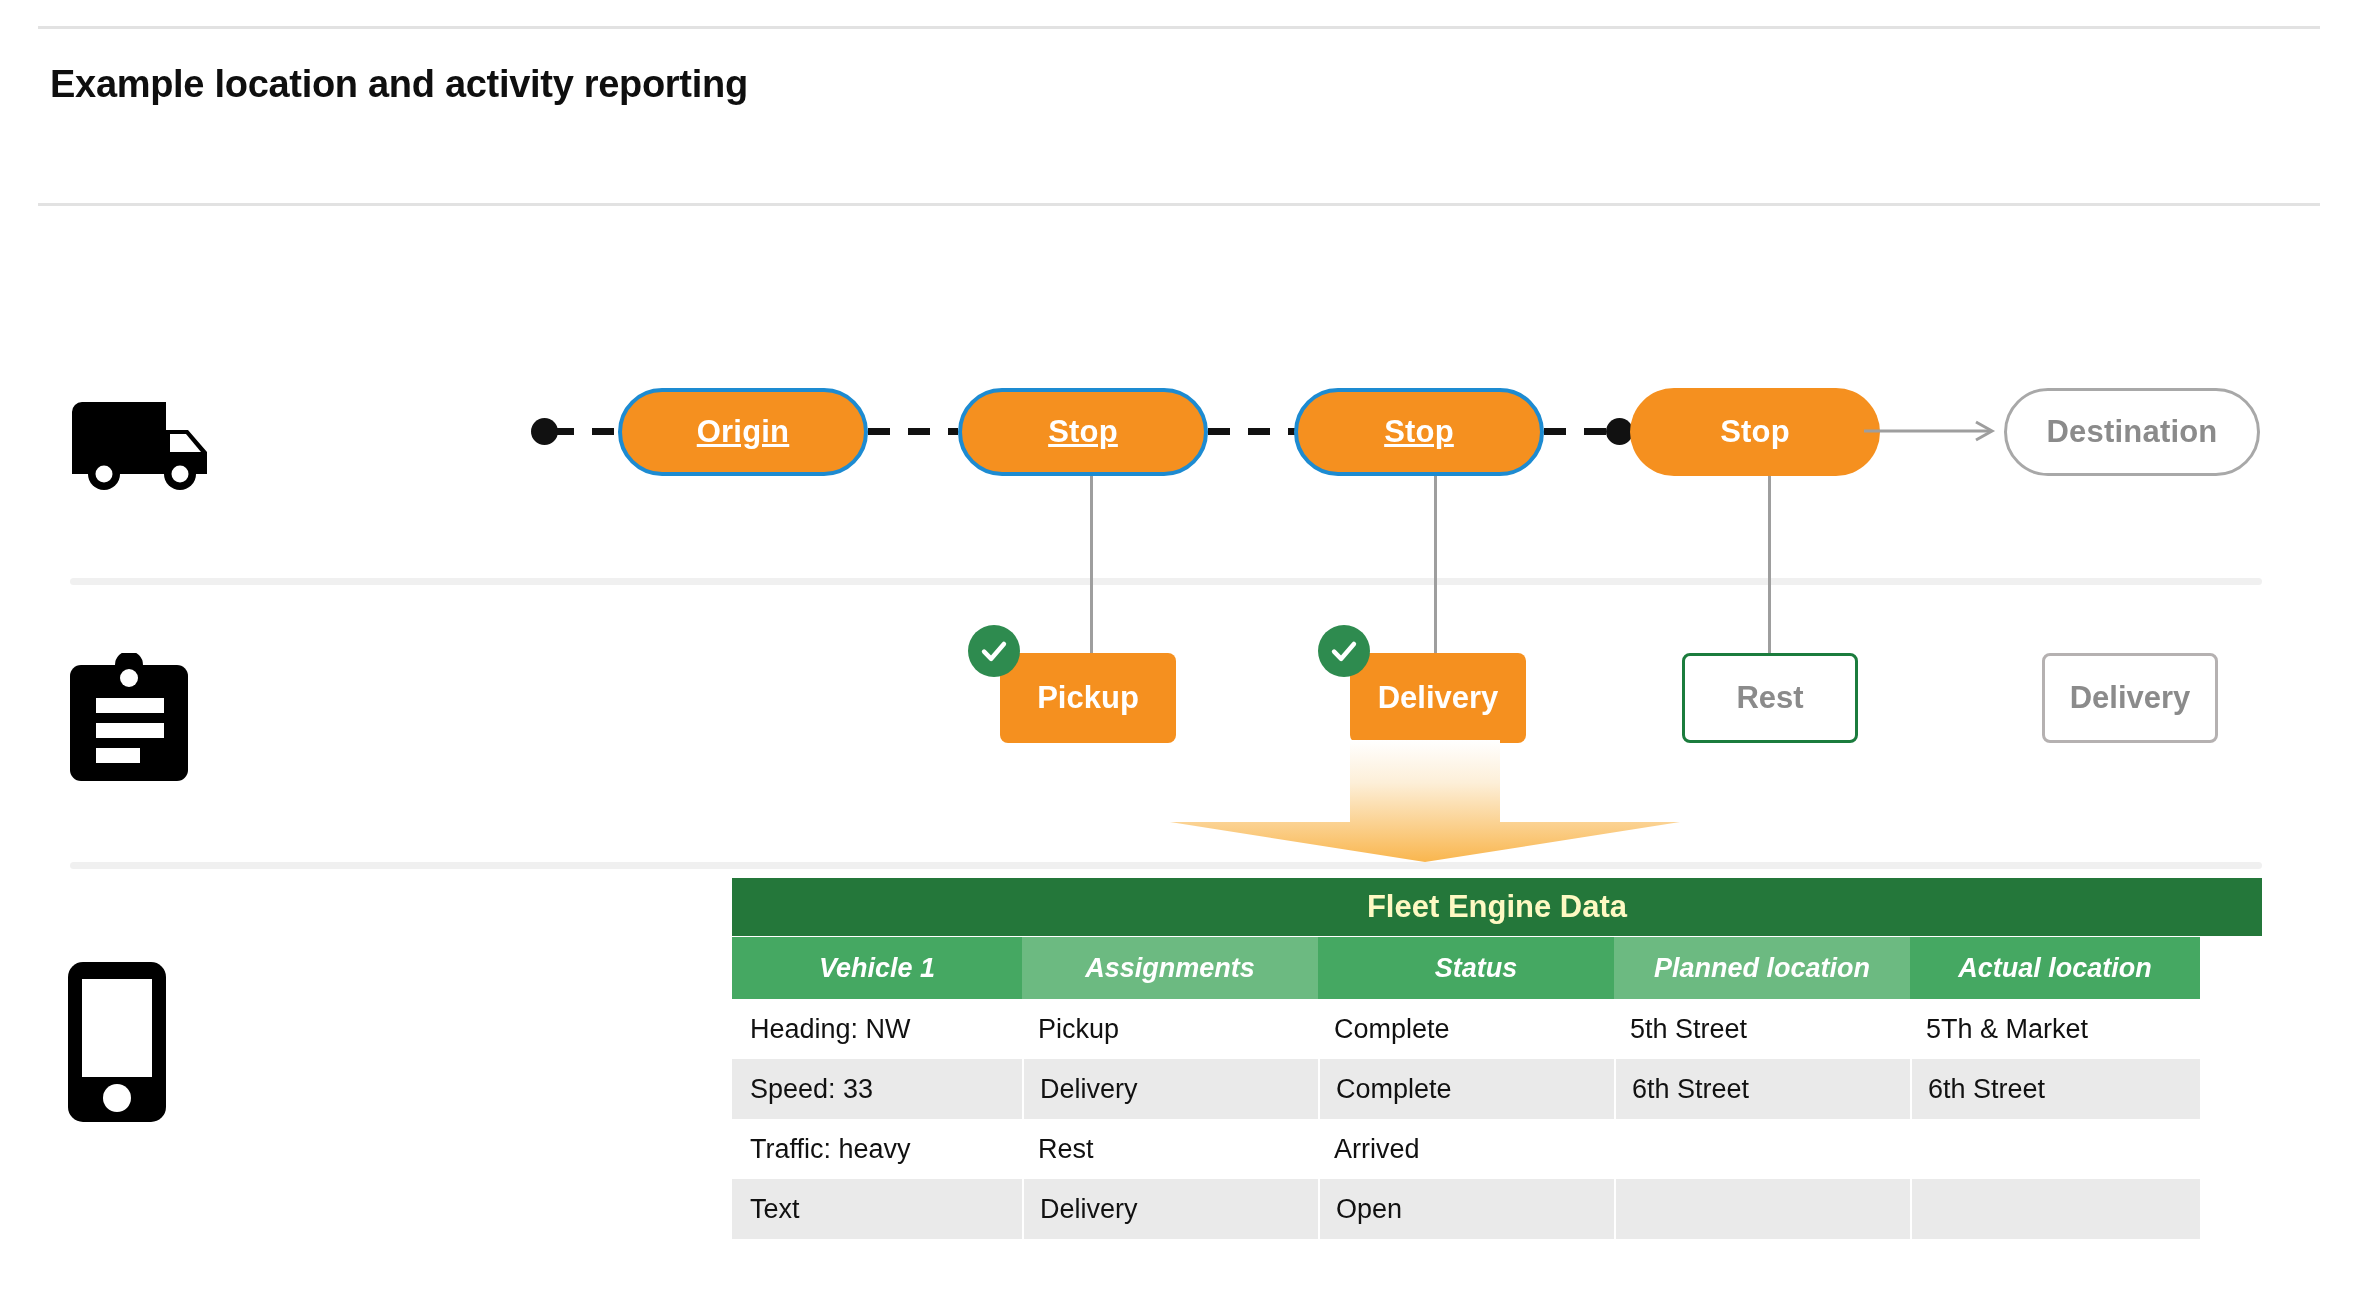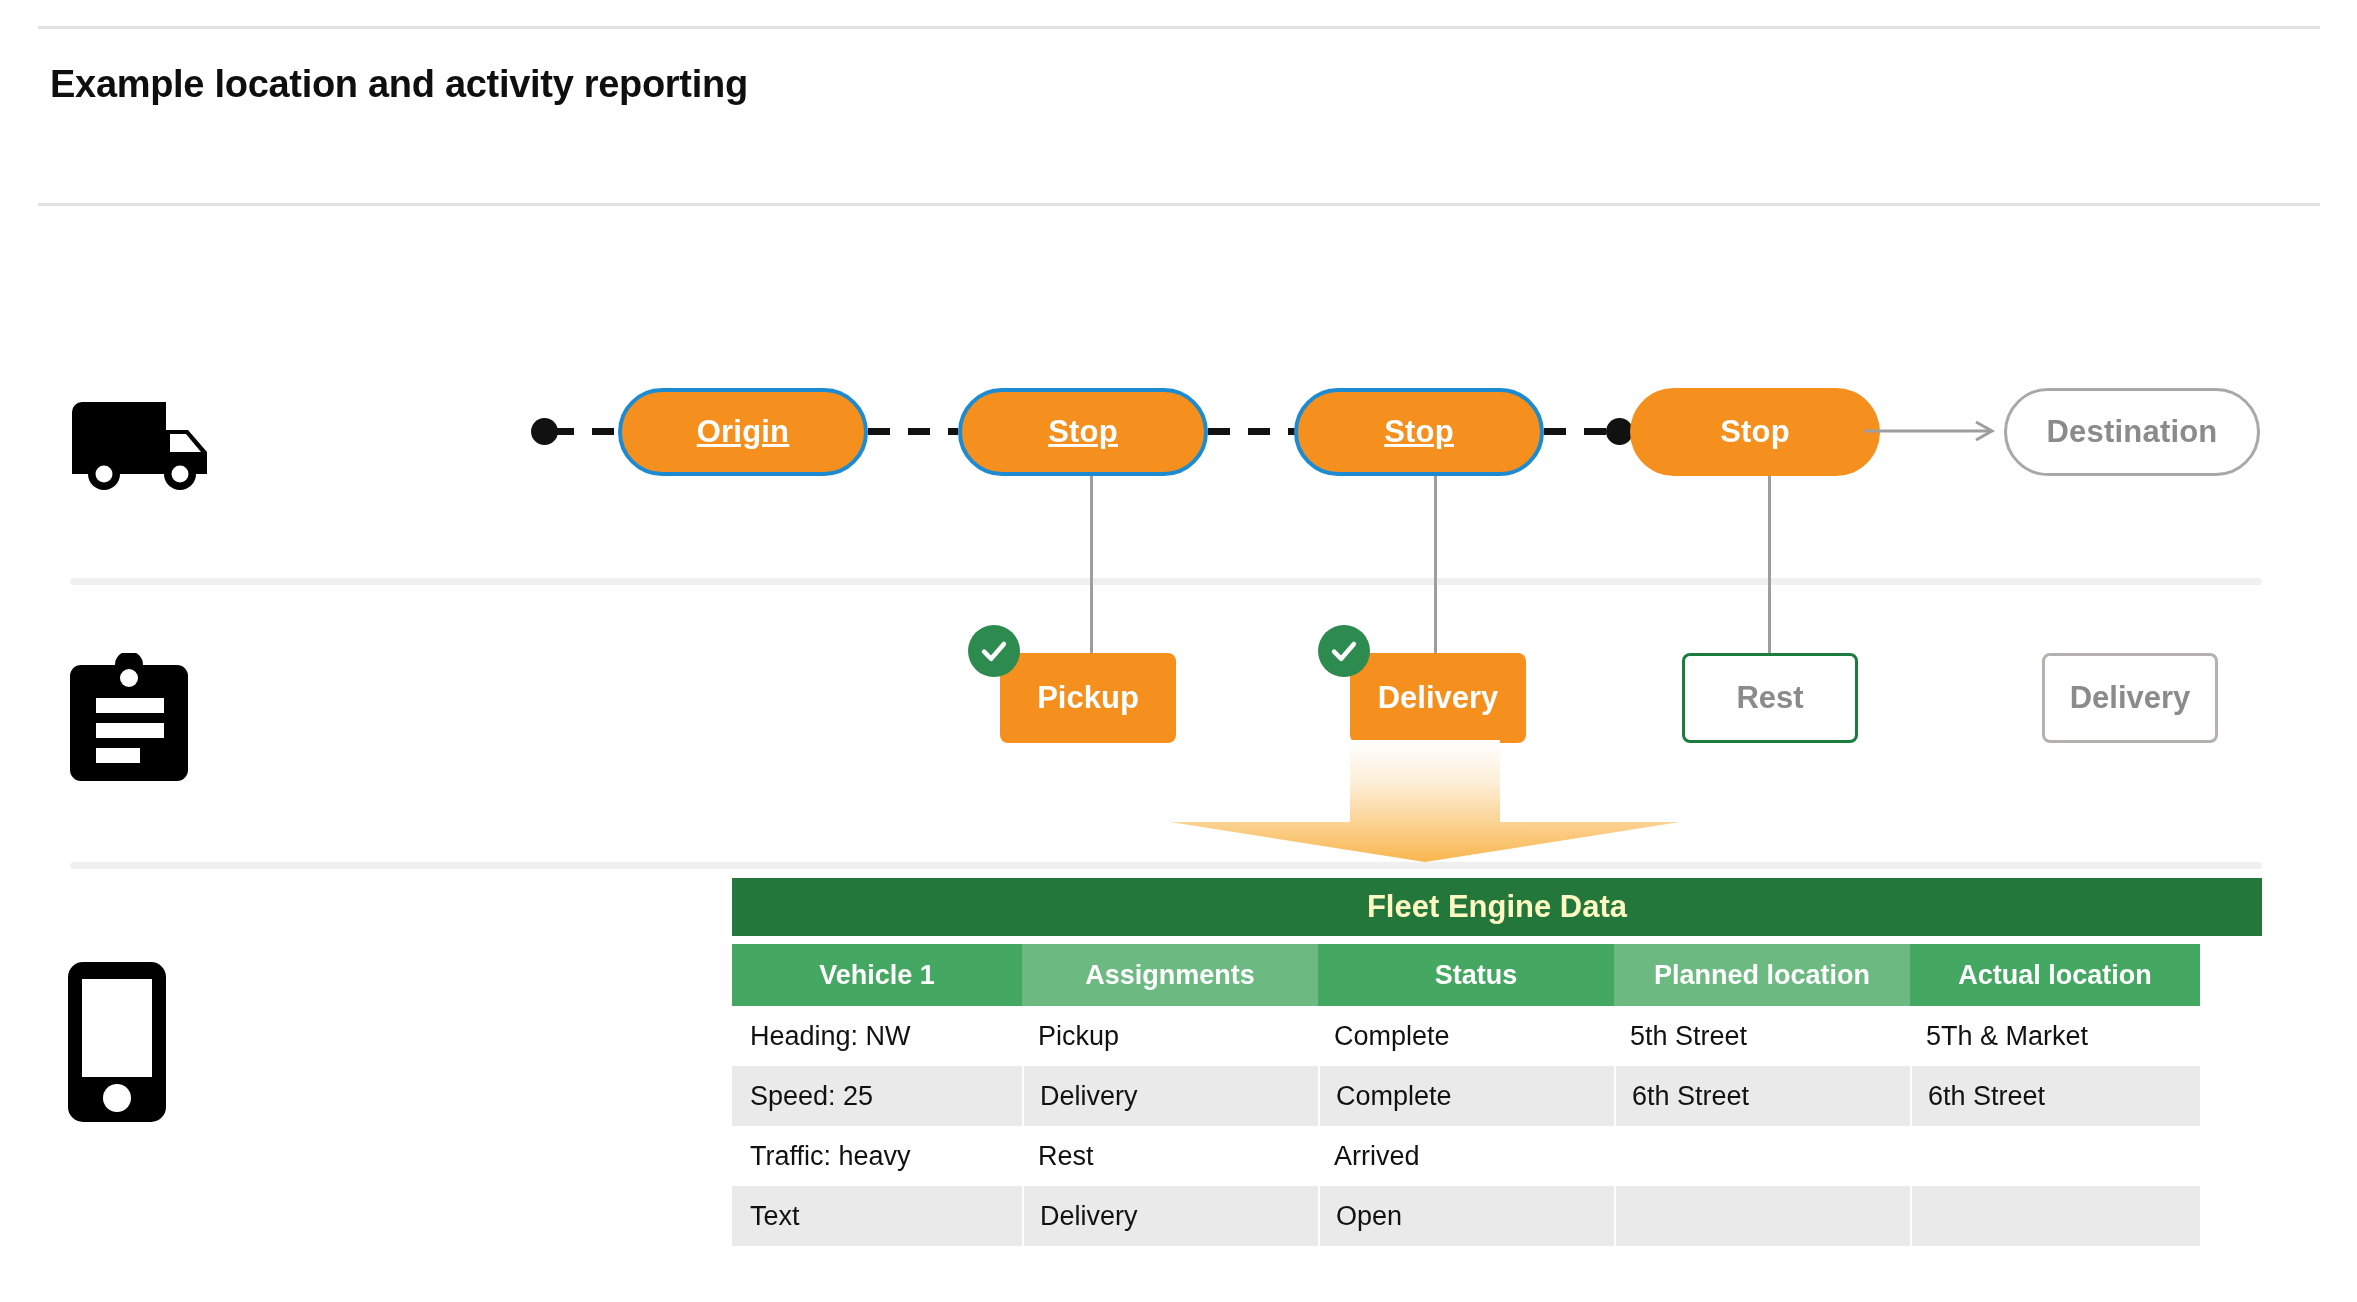--- a/index.html
+++ b/index.html
@@ -107,21 +107,21 @@
   #fleet-table {
     position: absolute; left: 732px; top: 878px;
     width: 1530px;
   }
   #fleet-title {
     height: 58px; background: #24773a;
     display: flex; align-items: center; justify-content: center;
     color: #fef9c3; font-size: 31px; font-weight: 700;
   }
   .tbl-row { display: flex; }
-  #fleet-head { margin-top: 8px; }
+  #fleet-head { margin-top: 1px; font-style: italic; }
   #fleet-head .cell {
     height: 62px; display: flex; align-items: center; justify-content: center;
     color: #ffffff; font-size: 27px; font-weight: 700; text-align: center;
   }
   #fleet-head .cell.a { background: #45a862; }
   #fleet-head .cell.b { background: #6cba81; }
   .body-row .cell {
     height: 60px; display: flex; align-items: center;
     padding-left: 18px; font-size: 27px; color: #111111;
   }
@@ -260,21 +260,21 @@
 
     <div class="tbl-row body-row">
       <div class="cell c0">Heading: NW</div>
       <div class="cell c1">Pickup</div>
       <div class="cell c2">Complete</div>
       <div class="cell c3">5th Street</div>
       <div class="cell c4">5Th &amp; Market</div>
     </div>
 
     <div class="tbl-row body-row alt">
-      <div class="cell c0">Speed: 25</div>
+      <div class="cell c0">Speed: 33</div>
       <div class="cell c1">Delivery</div>
       <div class="cell c2">Complete</div>
       <div class="cell c3">6th Street</div>
       <div class="cell c4">6th Street</div>
     </div>
 
     <div class="tbl-row body-row">
       <div class="cell c0">Traffic: heavy</div>
       <div class="cell c1">Rest</div>
       <div class="cell c2">Arrived</div>

